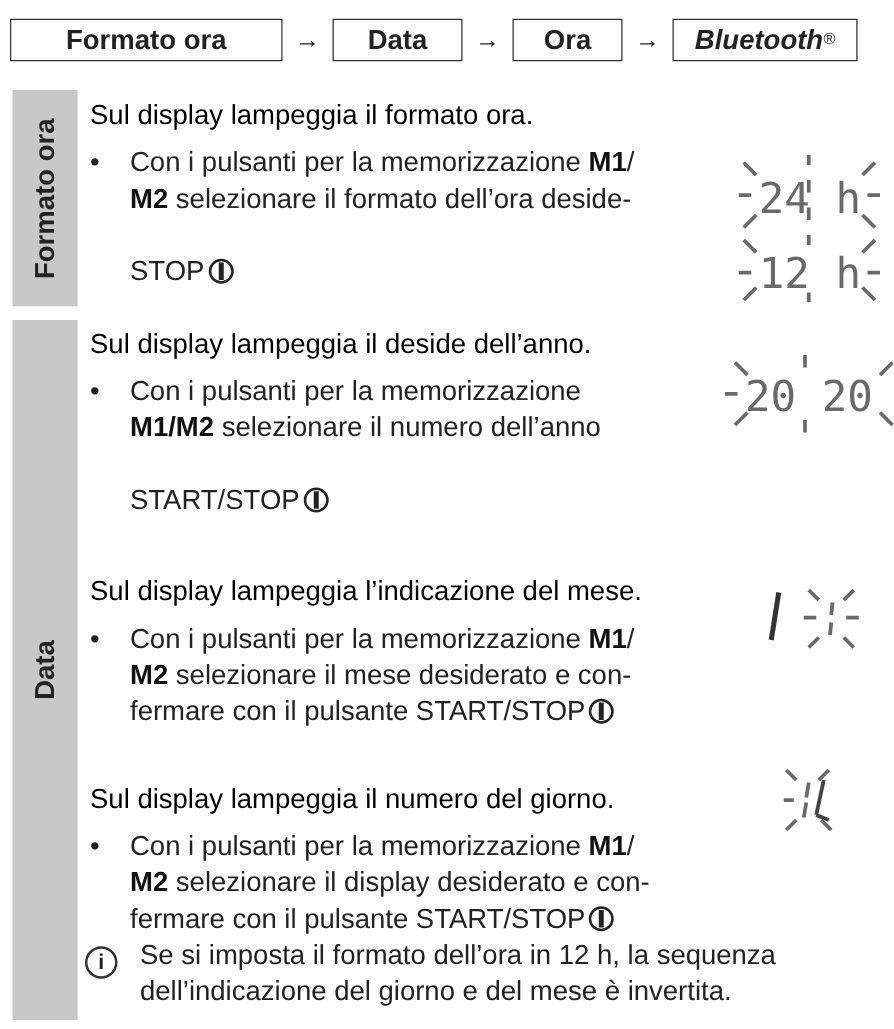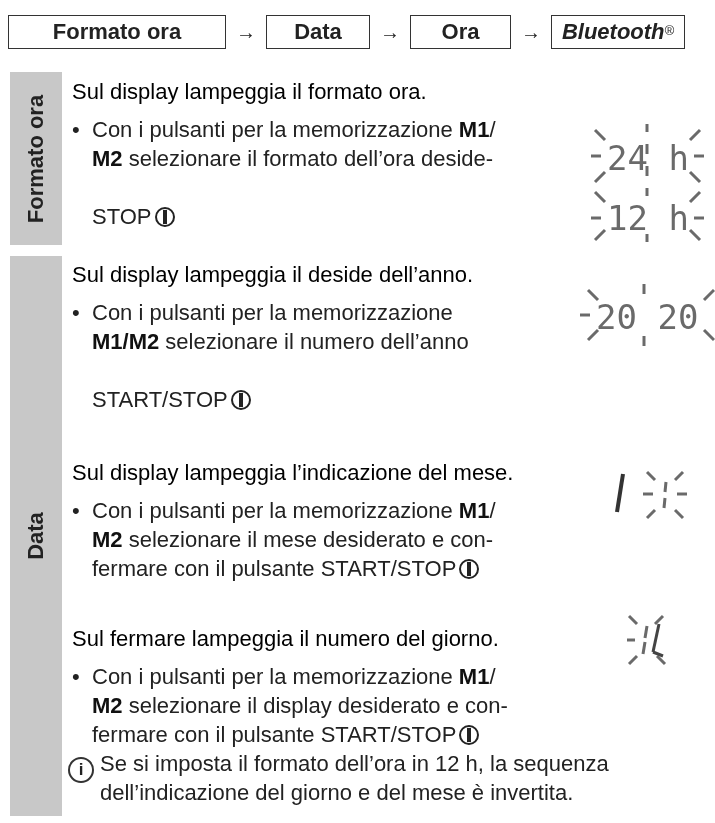--- a/index.html
+++ b/index.html
@@ -12,49 +12,49 @@
   .italic { font-style:italic; }
   .sup { font-size:13px; vertical-align:top; font-weight:normal; position:relative; top:-2px; }
 
   .sidebar { position:absolute; left:10px; width:52px; background:#c8c8c8; }
   .sidebar .lbl { position:absolute; left:50%; top:50%; transform:translate(-50%,-50%) rotate(-90deg);
                   white-space:nowrap; font-weight:bold; font-size:22px; color:#222; }
 
   .txt { position:absolute; left:72px; font-size:22px; line-height:29px; color:#000000; }
   .bullet { position:absolute; left:72px; font-size:22px; line-height:29px; color:#222; }
   .bullet .dot { position:absolute; left:0; top:0; width:20px; }
-  .bullet .body { margin-left:20px; }
+  .bullet .body { margin-left:32px; }
   b { font-weight:bold; color:#111; }
 
   .pwr { display:inline-block; width:20px; height:20px; border:2.5px solid #222; border-radius:50%;
          box-sizing:border-box; position:relative; vertical-align:-3px; margin-left:3px; }
   .pwr::after { content:""; position:absolute; left:50%; top:1px; bottom:1px; width:4px; margin-left:-2px; background:#222; }
 
   .lcd { position:absolute; font-family:"DejaVu Sans Mono", monospace; color:#6a6a6a; }
   .info { position:absolute; left:68px; top:757px; width:26px; height:26px; border:2px solid #333; border-radius:50%;
           box-sizing:border-box; text-align:center; font-weight:bold; font-size:17px; line-height:22px; color:#222; }
-  .note { position:absolute; left:100px; top:749px; font-size:22px; line-height:29px; color:#222; }
+  .note { position:absolute; left:112px; top:749px; font-size:22px; line-height:29px; color:#222; }
 </style>
 </head>
 <body>
 
 <div class="flow">
   <div class="step" style="width:218px">
       <span>Formato ora</span>
     </div>
   <div class="arrow">→</div>
   <div class="step" style="width:104px">
       <span>Data</span>
     </div>
   <div class="arrow">→</div>
-  <div class="step" style="width:101px">
+  <div class="step" style="width:88px">
       <span>Ora</span>
     </div>
   <div class="arrow">→</div>
-  <div class="step italic" style="width:134px">
+  <div class="step italic" style="width:148px">
       <span>Bluetooth</span>
       <span class="sup">®</span>
     </div>
 </div>
 
 <div class="sidebar" style="top:72px;height:173px">
   <span class="lbl">Formato ora</span>
 </div>
 <div class="sidebar" style="top:256px;height:560px">
   <span class="lbl">Data</span>
@@ -134,21 +134,21 @@
       <line x1="38" y1="32" x2="48" y2="32"></line>
       <line x1="42" y1="56" x2="50" y2="48"></line>
     <line x1="78" y1="10" x2="70" y2="18"></line>
       <line x1="72" y1="32" x2="82" y2="32"></line>
       <line x1="78" y1="56" x2="70" y2="48"></line>
     <line x1="61" y1="20" x2="60" y2="30"></line>
       <line x1="60" y1="36" x2="59" y2="46"></line>
   </g>
 </svg>
 
-<div class="txt" style="top:624px">Sul fermare lampeggia il numero del giorno.</div>
+<div class="txt" style="top:624px">Sul display lampeggia il numero del giorno.</div>
 <div class="bullet" style="top:662px">
   <span class="dot">•</span>
   <div class="body">
     <span>Con i pulsanti per la memorizzazione </span><b>M1</b><span>/</span><br>
     <b>M2</b><span> selezionare il display desiderato e con-</span><br>
     <span>fermare con il pulsante START/STOP</span><span class="pwr"></span>
   </div>
 </div>
 <svg class="lcd" style="left:625px;top:612px" width="55" height="58">
   <g stroke="#6a6a6a" stroke-width="3" fill="none">

